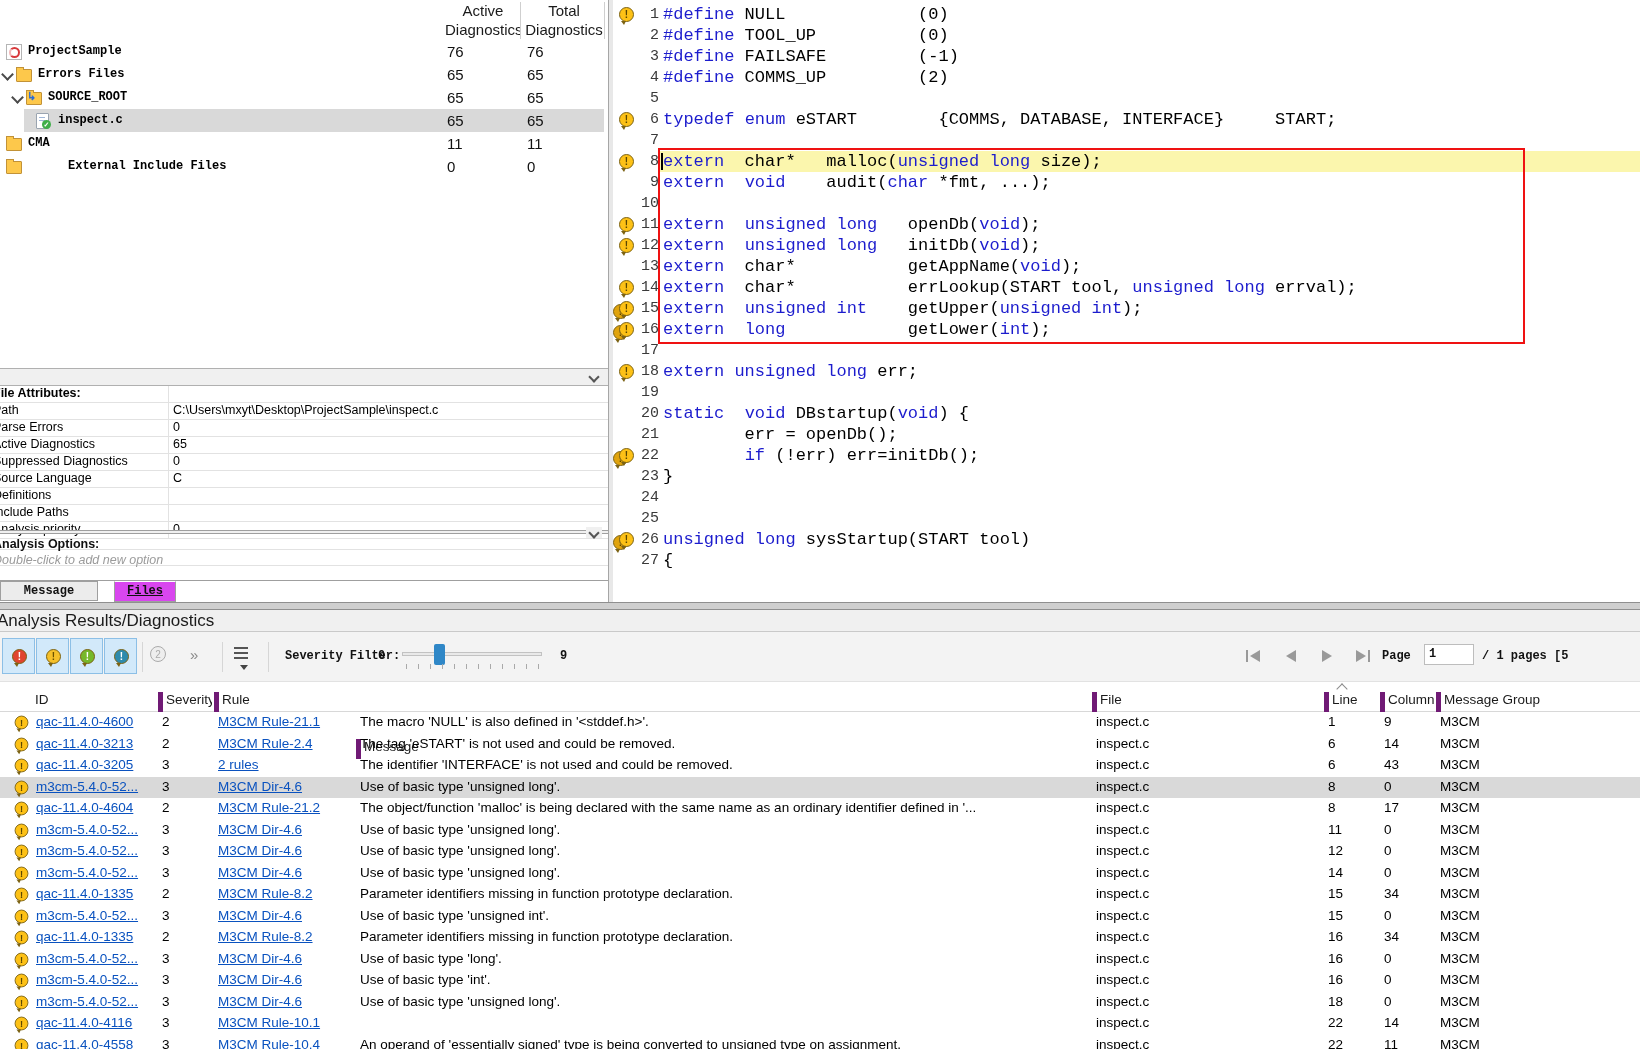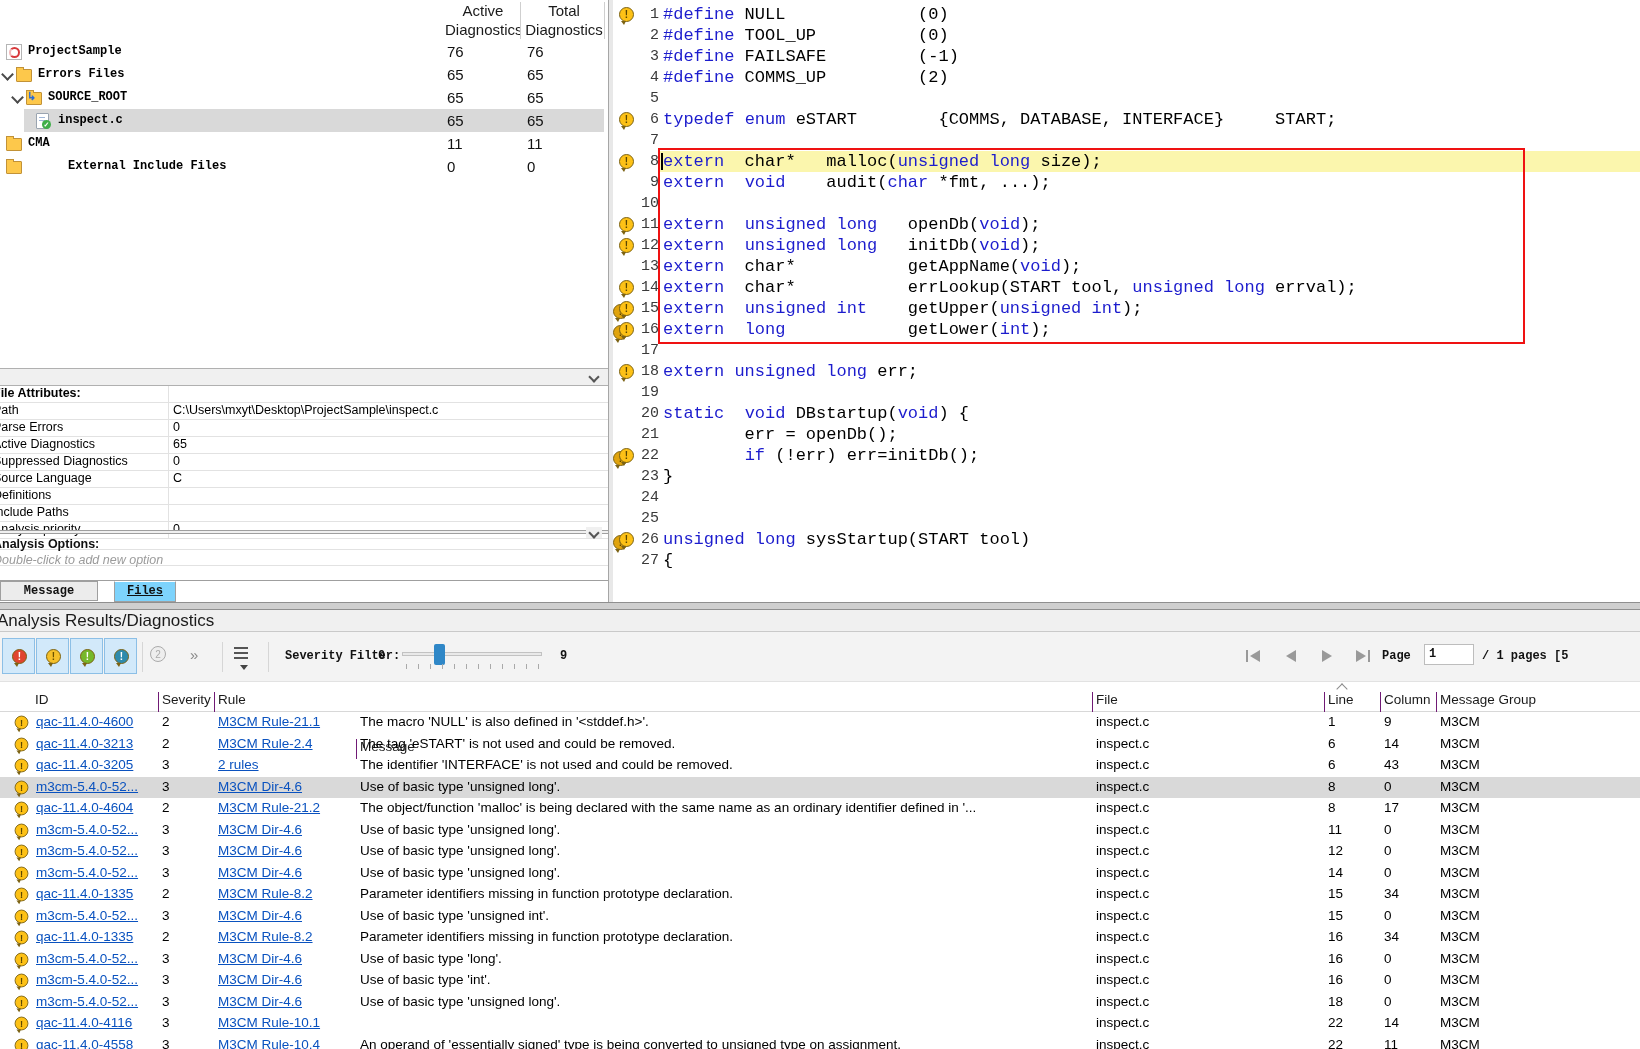--- a/index.html
+++ b/index.html
@@ -66,21 +66,21 @@
   .opt-header{position:absolute;left:0;top:534px;width:608px;height:16px;border-bottom:1px solid #e2e2e2;
             box-sizing:border-box;}
   .opt-header span{position:relative;left:-7px;font-size:12.5px;font-weight:700;line-height:15px;}
   .opt-placeholder{position:absolute;left:0;top:550px;width:608px;height:16px;border-bottom:1px solid #e2e2e2;
             box-sizing:border-box;}
   .opt-placeholder span{position:relative;left:-7px;font-style:italic;color:#9b9b9b;font-size:12.5px;line-height:15px;}
   .tab-bar{position:absolute;left:0;top:580px;width:608px;height:22px;border-top:1px solid #9f9f9f;}
   .tab{position:absolute;top:0;height:20px;box-sizing:border-box;border:1px solid #9f9f9f;
        text-align:center;line-height:18px;}
   .tab.inactive{background:#ececec;margin-top:0;}
-  .tab.active{background:#7dd3fc;border-top:1px solid #fff;height:21px;text-decoration:underline;}
+  .tab.active{background:#d946ef;border-top:1px solid #fff;height:21px;text-decoration:underline;}
 
   
   .editor{position:absolute;left:613px;top:0;width:1027px;height:602px;background:#fff;overflow:hidden;}
   .c-line{position:relative;height:21px;width:1027px;}
   .hl-bg{position:absolute;left:46px;top:0;right:0;height:21px;background:#fbf6ad;}
   .g-iconcell{position:absolute;left:2px;top:3px;width:26px;height:16px;}
   .lnum{position:absolute;left:18px;top:2px;width:28px;text-align:right;
         font-family:"Liberation Mono",monospace;font-size:15px;color:#3a3a3a;}
   .ctext{position:absolute;left:50px;top:1px;white-space:pre;
         font-family:"Liberation Mono",monospace;font-size:17px;line-height:19px;color:#000;}
@@ -126,21 +126,21 @@
         border-bottom:6px solid transparent;border-right:10px solid #999;}
   .tri-r{position:absolute;top:0;width:0;height:0;border-top:6px solid transparent;
         border-bottom:6px solid transparent;border-left:10px solid #999;}
   .pg-bar{position:absolute;top:0;width:2px;height:12px;background:#999;}
   .page-input{position:absolute;top:12px;width:50px;height:21px;background:#fff;border:1px solid #bdbdbd;
         box-sizing:border-box;line-height:19px;padding-left:4px;}
 
   .tbl-header{position:absolute;left:0;top:74px;width:1640px;height:28px;background:#fff;
         border-bottom:1px solid #d8d8d8;box-sizing:border-box;}
   .h-cell{position:absolute;top:8px;height:20px;overflow:hidden;white-space:nowrap;font-size:13.5px;
-        color:#1a1a1a;border-left:1px solid #701a75;padding-left:3px;box-sizing:border-box;}
+        color:#1a1a1a;border-left:5px solid #701a75;padding-left:3px;box-sizing:border-box;}
   .h-cell.first{border-left:none;}
   .sort-asc{position:absolute;width:7px;height:7px;border-left:1.5px solid #8a8a8a;
         border-top:1.5px solid #8a8a8a;transform:rotate(45deg);}
   .tbl-rows{position:absolute;left:0;top:102px;width:1640px;}
   .d-row{position:relative;height:21.5px;width:1640px;font-size:13.5px;}
   .d-row.sel{background:#d9d9d9;}
   .d-cell{position:absolute;top:2px;overflow:hidden;white-space:nowrap;color:#000;}
   .lnk{color:#0a52bf;text-decoration:underline;}
   .d-row .balloon{left:14px;top:3px;transform:scale(.92);}
 </style>

